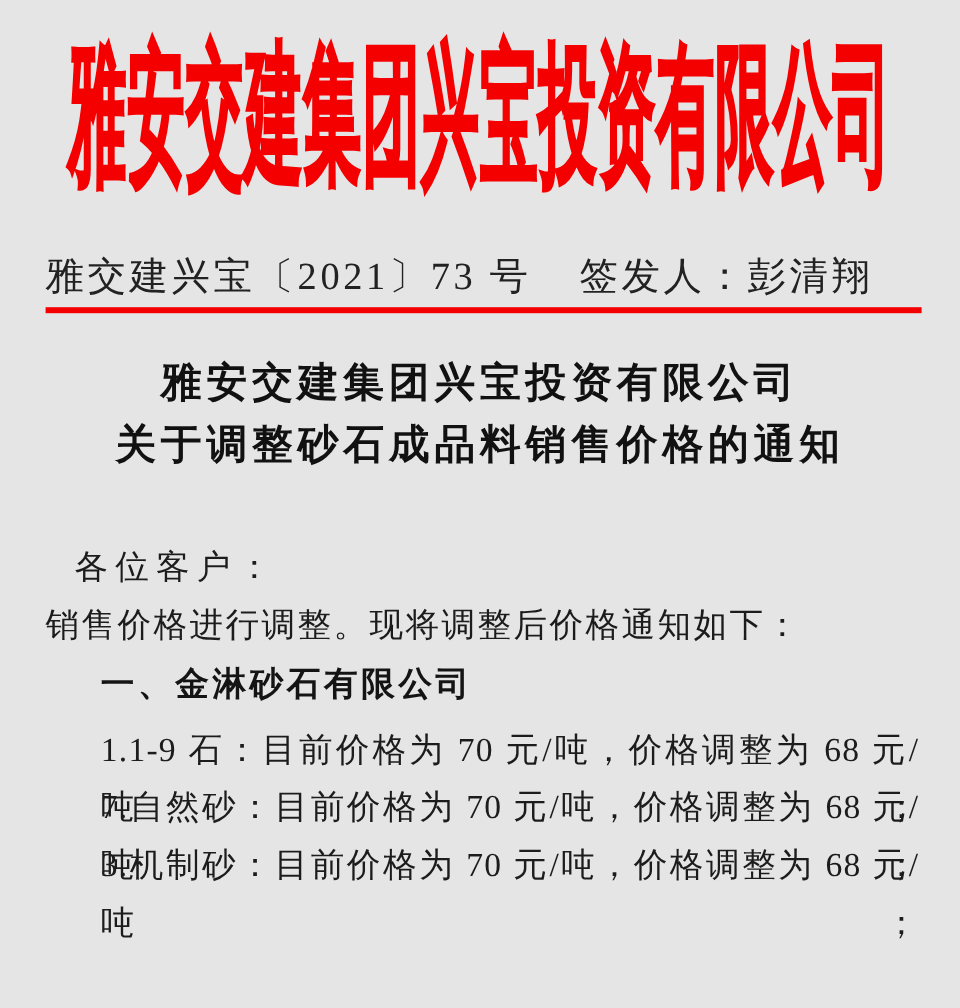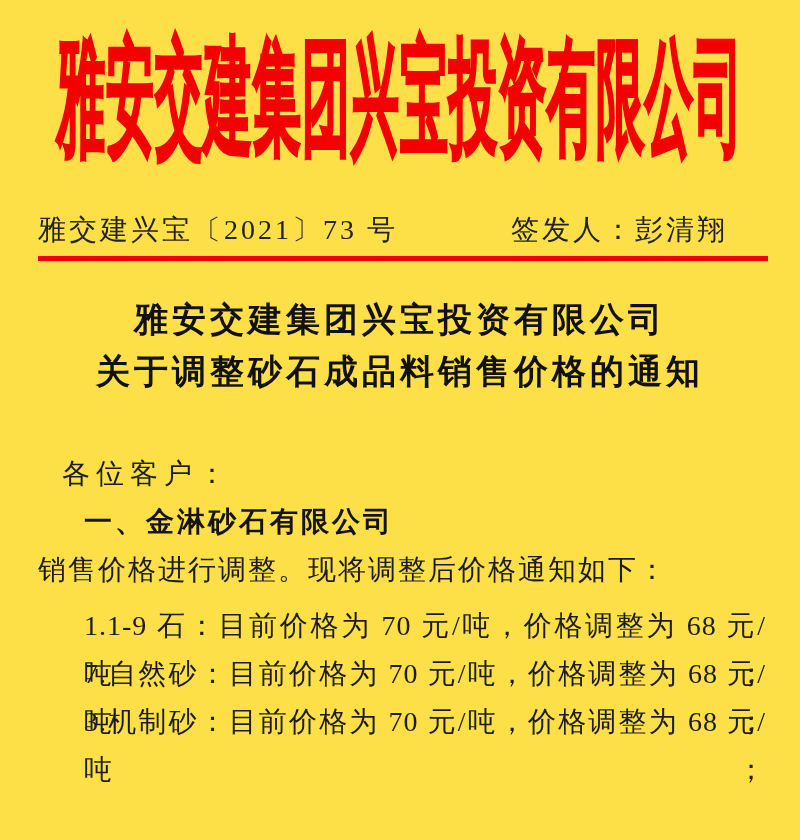--- a/index.html
+++ b/index.html
@@ -3,21 +3,21 @@
 <meta charset="utf-8">
 <style>
   * { margin: 0; padding: 0; box-sizing: border-box; }
   html, body { width: 800px; height: 840px; background: #ffffff; }
   body {
     font-family: "Liberation Serif", "DejaVu Serif", serif;
     color: #1c1c1c;
     position: relative;
     overflow: hidden;
   }
-  .page { position: absolute; inset: 0; background: #fde047; }
+  .page { position: absolute; inset: 0; background: #e5e5e5; }
 
   
   .letterhead {
     position: absolute;
     top: 33px; left: 0; right: 0;
     height: 132px;
     display: flex; align-items: center; justify-content: center;
   }
   .letterhead .bigred {
     display: inline-block;
@@ -32,21 +32,21 @@
     -webkit-text-stroke: 1.2px #f40000;
   }
 
   
   .docinfo-row {
     position: absolute;
     top: 214px; left: 38px; right: 34px;
     display: flex;
     justify-content: space-between;
     align-items: flex-start;
-    font-size: 28px;
+    font-size: 32px;
     line-height: 32px;
     letter-spacing: 3px;
     color: #222222;
   }
   .issuer { padding-right: 38px; white-space: nowrap; }
 
   
   .red-rule {
     position: absolute;
     top: 256px; left: 38px; right: 32px;
@@ -111,23 +111,23 @@
 
   <div class="notice-title">
     <div>雅安交建集团兴宝投资有限公司</div>
     <div>关于调整砂石成品料销售价格的通知</div>
   </div>
 
   <div class="doc-body">
 
     <div class="line salutation">各位客户：</div>
 
+    <div class="line jl last-left">销售价格进行调整。现将调整后价格通知如下：</div>
+
     <div class="line section-heading">一、金淋砂石有限公司</div>
-
-    <div class="line jl last-left">销售价格进行调整。现将调整后价格通知如下：</div>
 
     <div class="items">
       <div class="line item">1.1-9 石：目前价格为 70 元/吨，价格调整为 68 元/吨；</div>
       <div class="line item">7.自然砂：目前价格为 70 元/吨，价格调整为 68 元/吨；</div>
       <div class="line item">3.机制砂：目前价格为 70 元/吨，价格调整为 68 元/吨；</div>
     </div>
 
   </div>
 </div>
 

